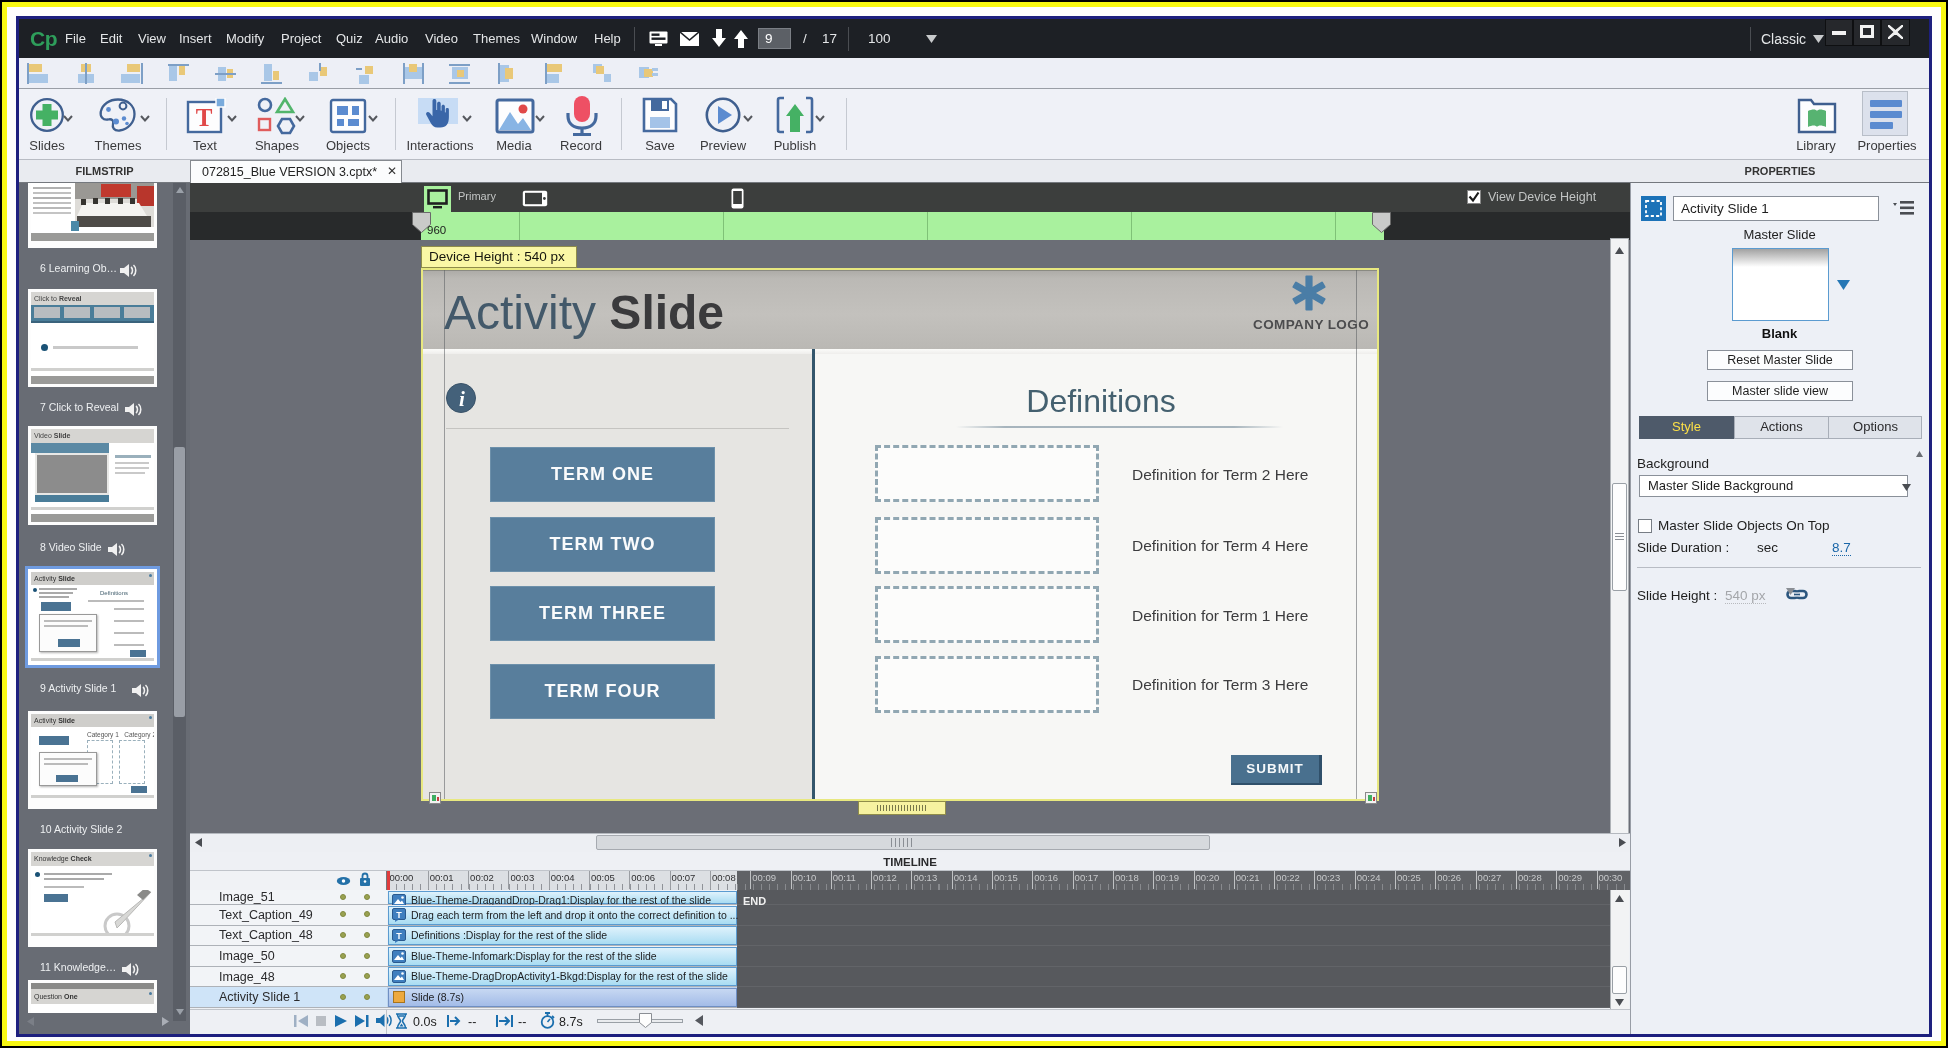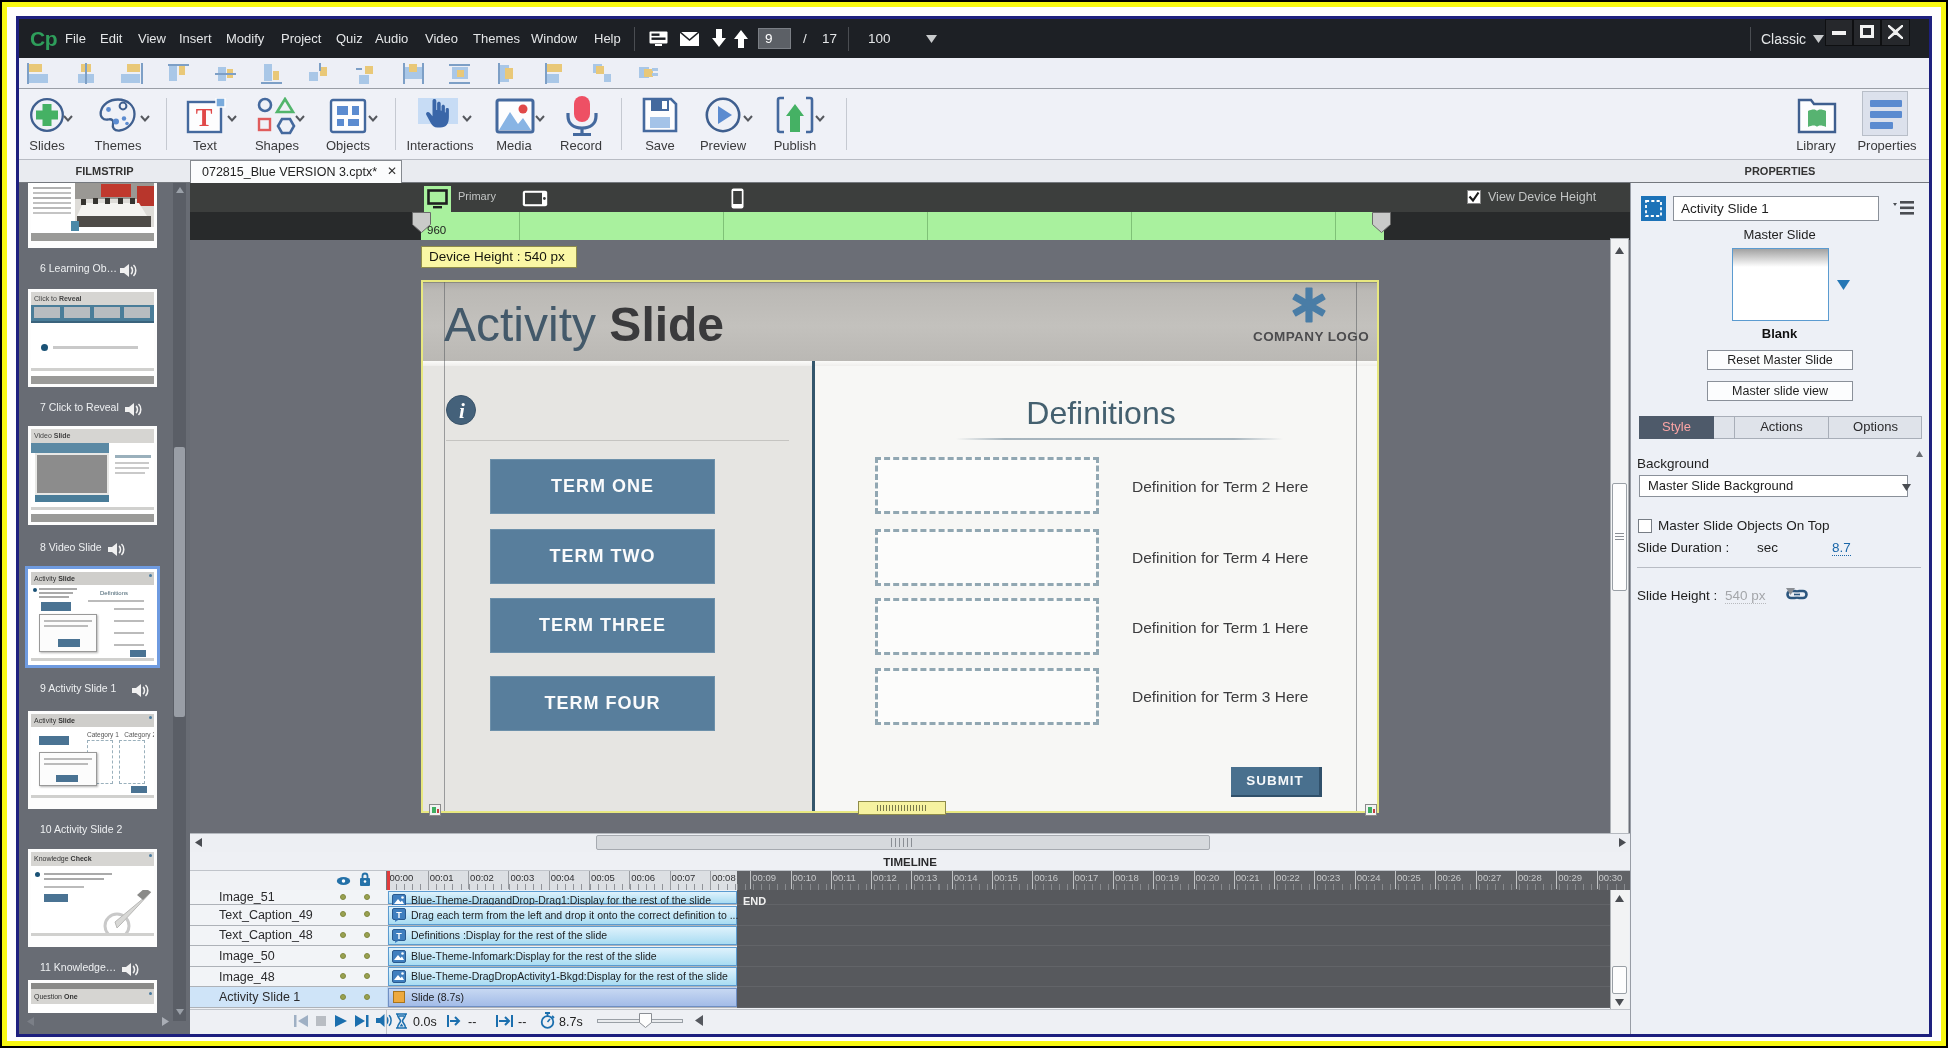--- a/index.html
+++ b/index.html
@@ -458,21 +458,21 @@
     </svg>
 <div class="win" style="left:171px;top:814px;width:1440px;height:19px;background:#edeff3;border-top:1px solid #b4b8be;"></div>
 <svg class="win" style="left:176px;top:819px" width="7" height="9" viewBox="0 0 7 9">
       <path d="M7 0 L0 4.5 L7 9 Z" fill="#4a4d52"></path>
     </svg>
 <svg class="win" style="left:1600px;top:819px" width="7" height="9" viewBox="0 0 7 9">
       <path d="M0 0 L7 4.5 L0 9 Z" fill="#4a4d52"></path>
     </svg>
 <div class="win" style="left:577px;top:816px;width:614px;height:15px;background:#d6d9dd;border:1px solid #a6aab0;border-radius:2px;"></div>
 <div class="win" style="left:872px;top:819px;width:24px;height:9px;background:repeating-linear-gradient(90deg,#8a8e94 0 1.5px,transparent 1.5px 4px);"></div>
-<div class="win" style="left:402px;top:249px;width:958px;height:533px;border:2px solid #e8e880;background:#bef264;margin-top:12px;" id="slide">
+<div class="win" style="left:402px;top:249px;width:958px;height:533px;border:2px solid #e8e880;background:#bef264;" id="slide">
 <div style="position:absolute;left:0;top:0;width:954px;height:79px;background:linear-gradient(180deg,#aeaca8 0,#bbb9b5 10%,#c3c1bd 55%,#bab8b4 100%);border-top:1px solid #8a8a82;"></div>
       <div style="position:absolute;left:0;top:79px;width:954px;height:5px;background:linear-gradient(180deg,#fbfbf9,#efeeec);"></div>
       <div style="position:absolute;left:0;top:84px;width:389px;height:445px;background:#e6e5e2;"></div>
       <div style="position:absolute;left:389px;top:79px;width:3px;height:450px;background:#34566c;"></div>
       <div style="position:absolute;left:392px;top:84px;width:562px;height:445px;background:#f7f7f5;"></div>
       <div style="position:absolute;left:21px;top:0;width:1px;height:529px;background:rgba(90,92,96,.55);"></div>
       <div style="position:absolute;left:933px;top:0;width:1px;height:529px;background:rgba(90,92,96,.55);"></div>
       <div style="position:absolute;left:21px;top:15px;font-size:48px;color:#43596a;">Activity <span style="color:#3a3a3c;font-weight:bold;">Slide</span></div>
       <svg style="position:absolute;left:867px;top:4px" width="38" height="38" viewBox="0 0 38 38">
 <g transform="translate(19,19)" fill="#4a7da6">
@@ -739,21 +739,21 @@
 <div class="win" style="left:1713px;top:229px;width:97px;height:73px;background:#fff;border:1px solid #5b9bd0;">
       <div style="position:absolute;left:0;top:0;width:95px;height:18px;background:linear-gradient(180deg,#a2a2a2,#e8e8e8 75%,#fff);"></div>
     </div>
 <svg class="win" style="left:1818px;top:261px" width="13" height="10" viewBox="0 0 13 10">
       <path d="M0 0 h13 l-6.5 10 z" fill="#2577b5"></path>
     </svg>
 <div class="win" style="left:1611px;top:307px;width:299px;text-align:center;font-size:13px;font-weight:bold;color:#111;">Blank</div>
 <div class="win" style="left:1688px;top:331px;width:146px;height:20px;background:#fcfdfe;border:1px solid #8a9099;font-size:12.5px;color:#1e1e1e;text-align:center;line-height:18px;">Reset Master Slide</div>
 <div class="win" style="left:1688px;top:362px;width:146px;height:20px;background:#fcfdfe;border:1px solid #8a9099;font-size:12.5px;color:#1e1e1e;text-align:center;line-height:18px;">Master slide view</div>
 <div class="win" style="left:1620px;top:397px;width:283px;height:23px;background:#dfe3ea;border:1px solid #a8aeb8;"></div>
-<div class="win" style="left:1620px;top:397px;width:75px;height:23px;background:#4e5a6a;font-size:13px;color:#fca5a5;text-align:center;line-height:22px;">Style</div>
+<div class="win" style="left:1620px;top:397px;width:95px;height:23px;background:#4e5a6a;font-size:13px;color:#fde047;text-align:center;line-height:22px;">Style</div>
 <div class="win" style="left:1715px;top:397px;width:94px;height:23px;border-left:1px solid #a8aeb8;font-size:13px;color:#2a2a2c;text-align:center;line-height:22px;">Actions</div>
 <div class="win" style="left:1809px;top:397px;width:94px;height:23px;border-left:1px solid #a8aeb8;font-size:13px;color:#2a2a2c;text-align:center;line-height:22px;">Options</div>
 <svg class="win" style="left:1897px;top:432px" width="7" height="6" viewBox="0 0 7 6">
       <path d="M0 6 L3.5 0 L7 6 Z" fill="#6a6e74"></path>
     </svg>
 <div class="win" style="left:1618px;top:437px;font-size:13.5px;color:#1e1e1e;">Background</div>
 <div class="win" style="left:1620px;top:456px;width:269px;height:22px;background:#fff;border:1px solid #8a9099;font-size:13px;color:#1e1e1e;line-height:20px;padding-left:8px;">Master Slide Background</div>
 <svg class="win" style="left:1883px;top:465px" width="9" height="7" viewBox="0 0 9 7">
       <path d="M0 0 h9 l-4.5 7 z" fill="#4a4d52"></path>
     </svg>

